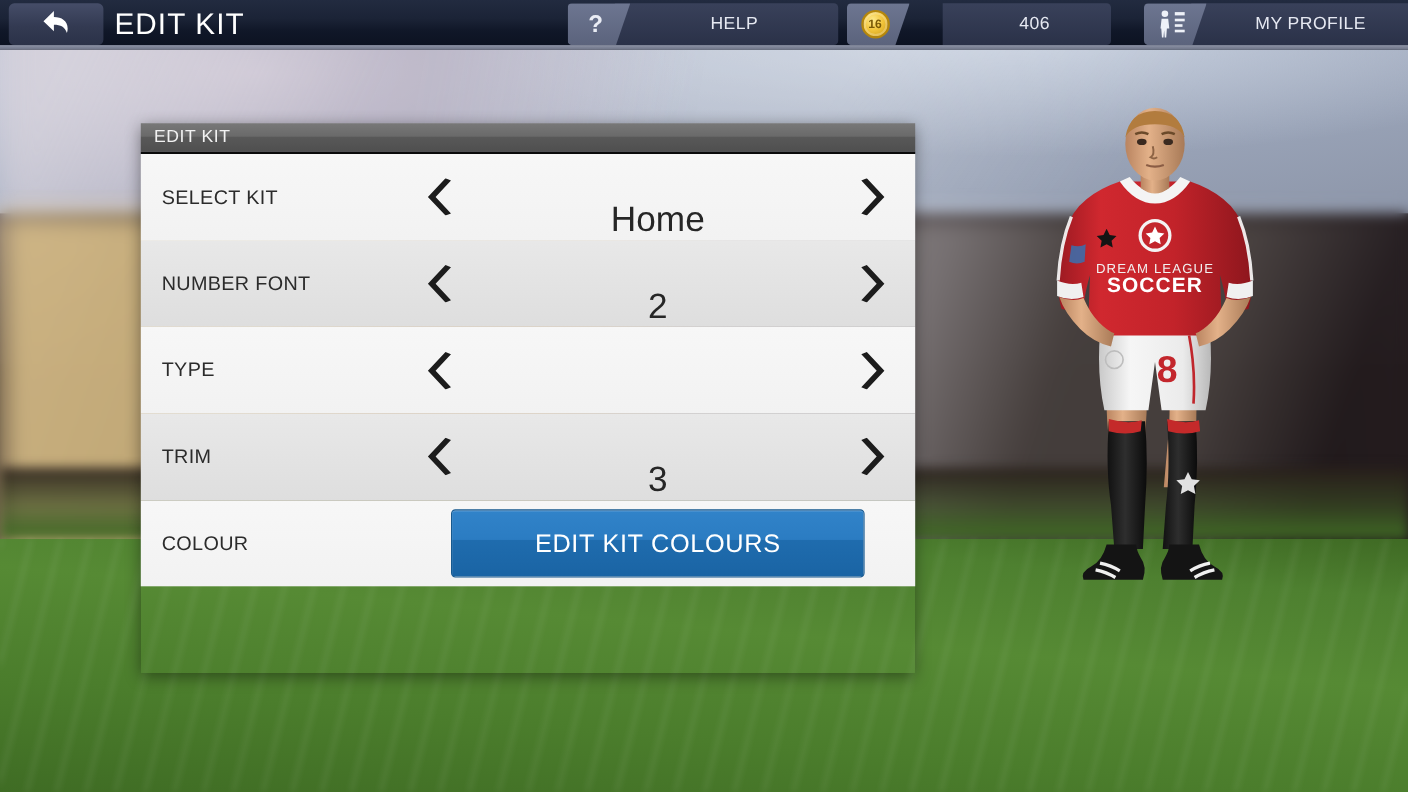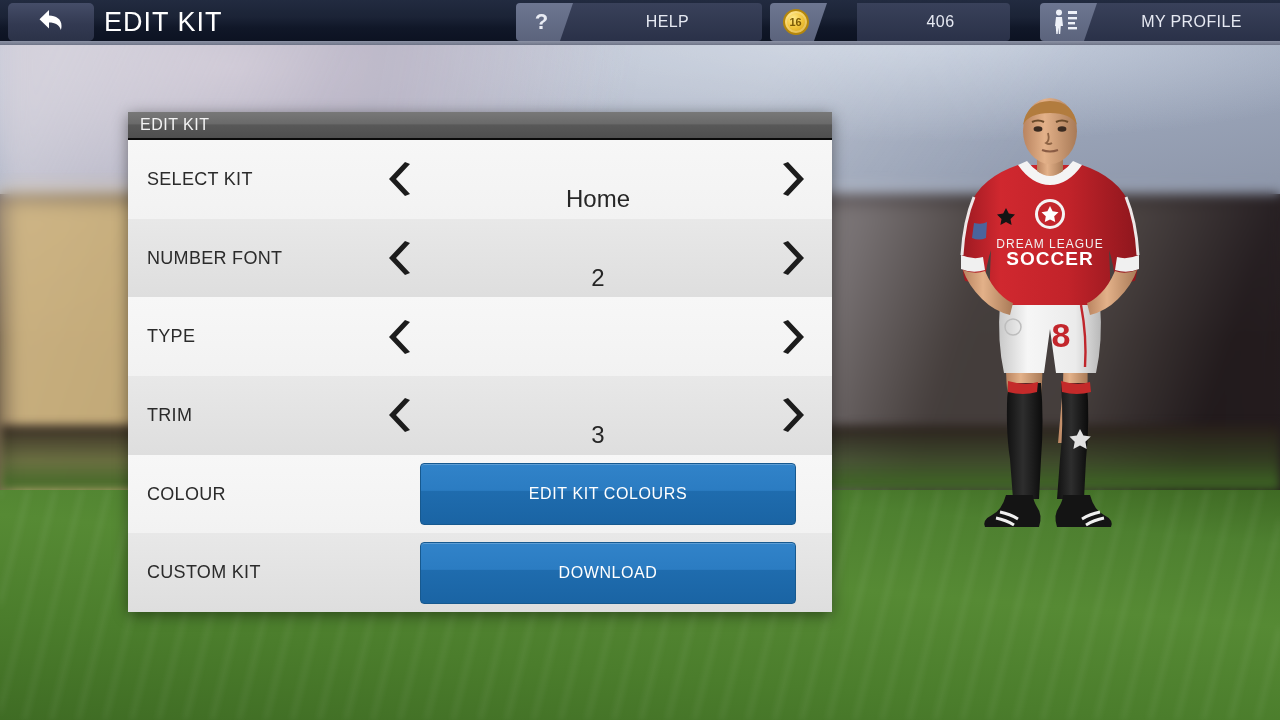--- a/index.html
+++ b/index.html
@@ -148,32 +148,31 @@
   .chev{
     position:absolute; width:34px; height:34px;
     display:flex; align-items:center; justify-content:center;
     cursor:pointer;
   }
   .chev svg{ display:block; }
   .chev-left { left:257px; }
   .chev-right{ left:646px; }
   .row-value{
     position:absolute; left:300px; width:340px; text-align:center;
-    color:#262626; font-size:24px;margin-top:40px;
+    color:#262626; font-size:32px;margin-top:40px;
   }
   .btn-blue{
     position:absolute; left:282px; width:376px; height:62px;
     border-radius:4px;
     background:linear-gradient(180deg,#3183c9 0%,#2b7cc2 44%,#1f6cae 45%,#1a64a4 100%);
     border:1px solid #17598f;
     display:flex; align-items:center; justify-content:center;
-    color:#ffffff; font-size:16px; letter-spacing:.6px;
+    color:#ffffff; font-size:23px; letter-spacing:.6px;
     cursor:pointer;
     box-shadow:inset 0 1px 0 rgba(255,255,255,.22);
-    margin-left:10px;
   }
 
   
   #player{ position:absolute; left:930px; top:95px; width:240px; height:530px; z-index:12; }
   #player svg{ display:block; }
 </style>
 </head>
 <body>
 
 <div id="bg">
@@ -292,24 +291,20 @@
           <path d="M7 2 L21 17 L7 32 L12 34 L28 17 L12 0 Z" fill="#1c1c1c"></path>
         </svg>
     </div>
   </div>
 
   <div class="row odd">
     <div class="row-label">COLOUR</div>
     <div class="btn-blue">EDIT KIT COLOURS</div>
   </div>
 
-  <div class="row even">
-    <div class="row-label">CUSTOM KIT</div>
-    <div class="btn-blue">DOWNLOAD</div>
-  </div>
 </div>
 
 <div id="player">
   <svg width="240" height="530" viewBox="0 0 240 530">
     <defs>
       <linearGradient id="redG" x1="0" y1="0" x2="1" y2="0">
         <stop offset="0%" stop-color="#9d1a22"></stop>
         <stop offset="22%" stop-color="#d0282f"></stop>
         <stop offset="60%" stop-color="#c2232a"></stop>
         <stop offset="100%" stop-color="#8e161d"></stop>

